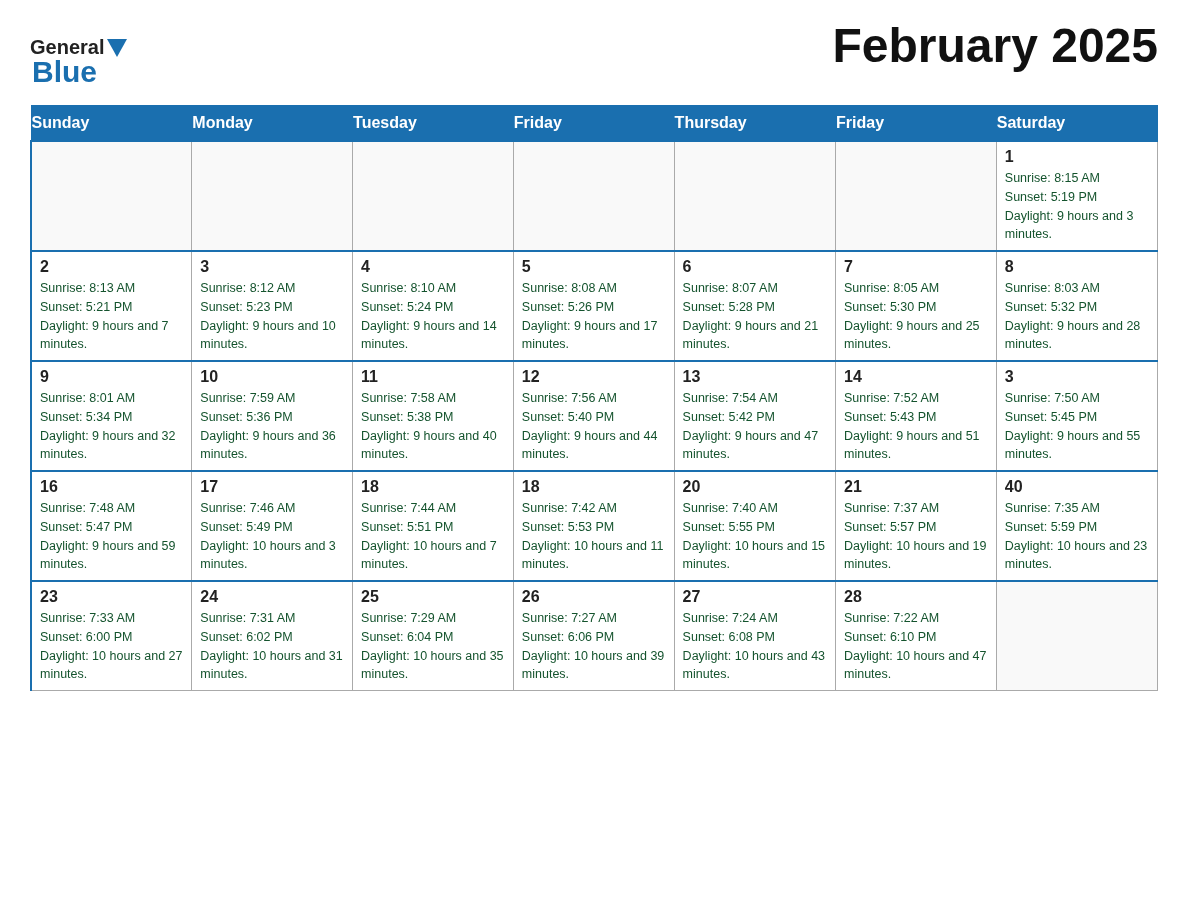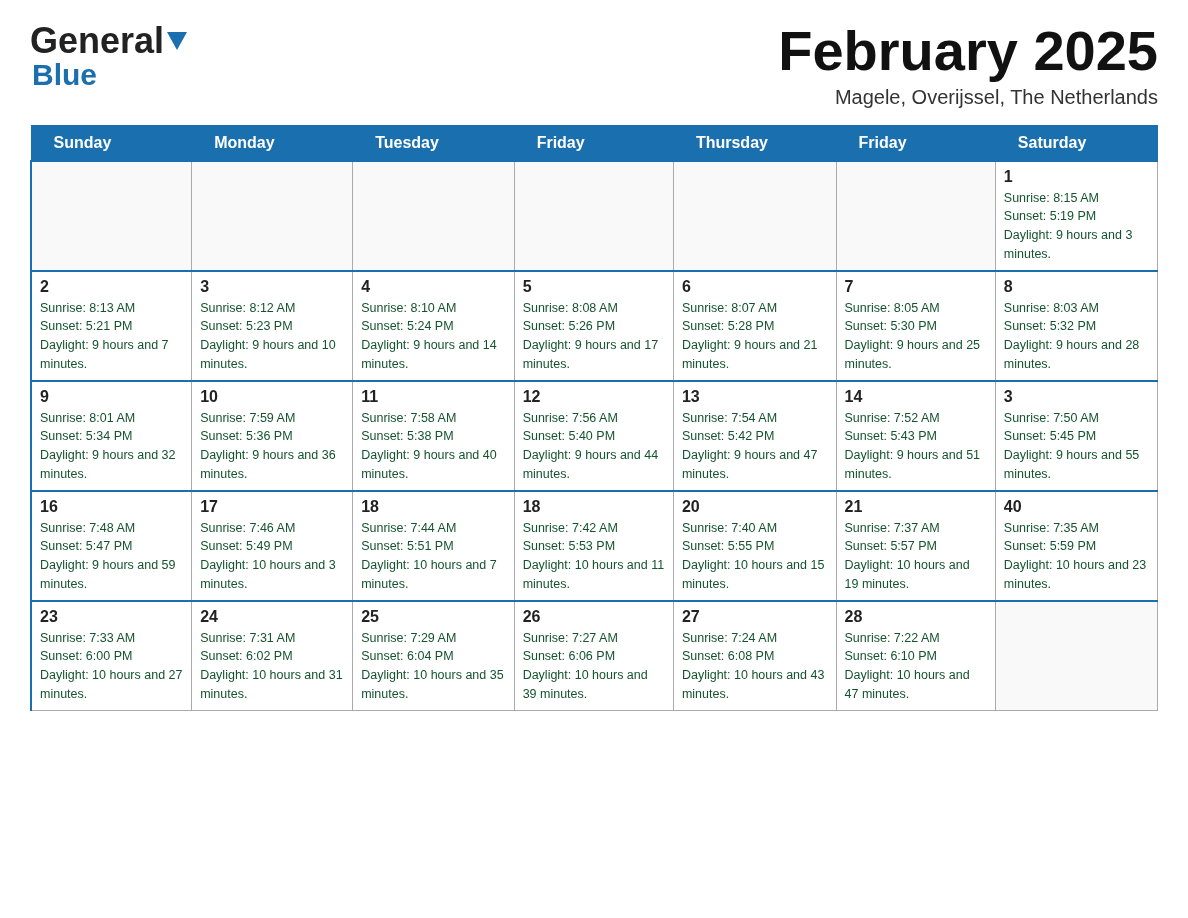--- a/index.html
+++ b/index.html
@@ -15,25 +15,26 @@
       justify-content: space-between;
       align-items: flex-start;
       margin-bottom: 16px;
     }
     .logo {
       display: flex;
       flex-direction: column;
       align-items: flex-start;
     }
     .logo-text {
-      font-size: 36px;
+      font-size: 20px;
       font-weight: bold;
       color: #222;
       display: flex;
       align-items: center;
+      margin-top: 16px;
     }
     .logo-general { color: #222; }
     .logo-triangle {
       display: inline-block;
       width: 0;
       height: 0;
       border-left: 10px solid transparent;
       border-right: 10px solid transparent;
       border-top: 18px solid #1a6faf;
       margin-left: 3px;
@@ -44,41 +45,41 @@
       color: #1a6faf;
       font-size: 30px;
       font-weight: bold;
       margin-top: -4px;
       padding-left: 2px;
     }
     .title-block {
       text-align: right;
     }
     .month-title {
-      font-size: 56px;
+      font-size: 48px;
       font-weight: bold;
       color: #111;
       line-height: 1.1;
     }
     .location {
       font-size: 20px;
       color: #333;
       margin-top: 4px;
     }
     .calendar {
       width: 100%;
       border-collapse: collapse;
       border: 1px solid #555;
     }
     .calendar th {
       background-color: #1a6faf;
       color: #fff;
       font-size: 16px;
       font-weight: bold;
-      padding: 8px 22px;
+      padding: 8px 0;
       text-align: left;
       border: 1px solid #1a6faf;
       margin-top: 45px;
     }
     .calendar td {
       border: 1px solid #aaa;
       vertical-align: top;
       padding: 6px 8px;
       width: 170px;
       min-height: 110px;
@@ -112,21 +113,20 @@
 <div class="header">
   <div class="logo">
     <div class="logo-text">
       <span class="logo-general">General</span>
         <span class="logo-triangle"></span>
     </div>
     <div class="logo-line2">Blue</div>
   </div>
   <div class="title-block">
     <div class="month-title">February 2025</div>
-    <div class="location">Magele, Overijssel, The Netherlands</div>
   </div>
 </div>
 
 <table class="calendar">
   <thead>
     <tr>
     <th>Sunday</th>
         <th>Monday</th>
         <th>Tuesday</th>
         <th>Friday</th>

